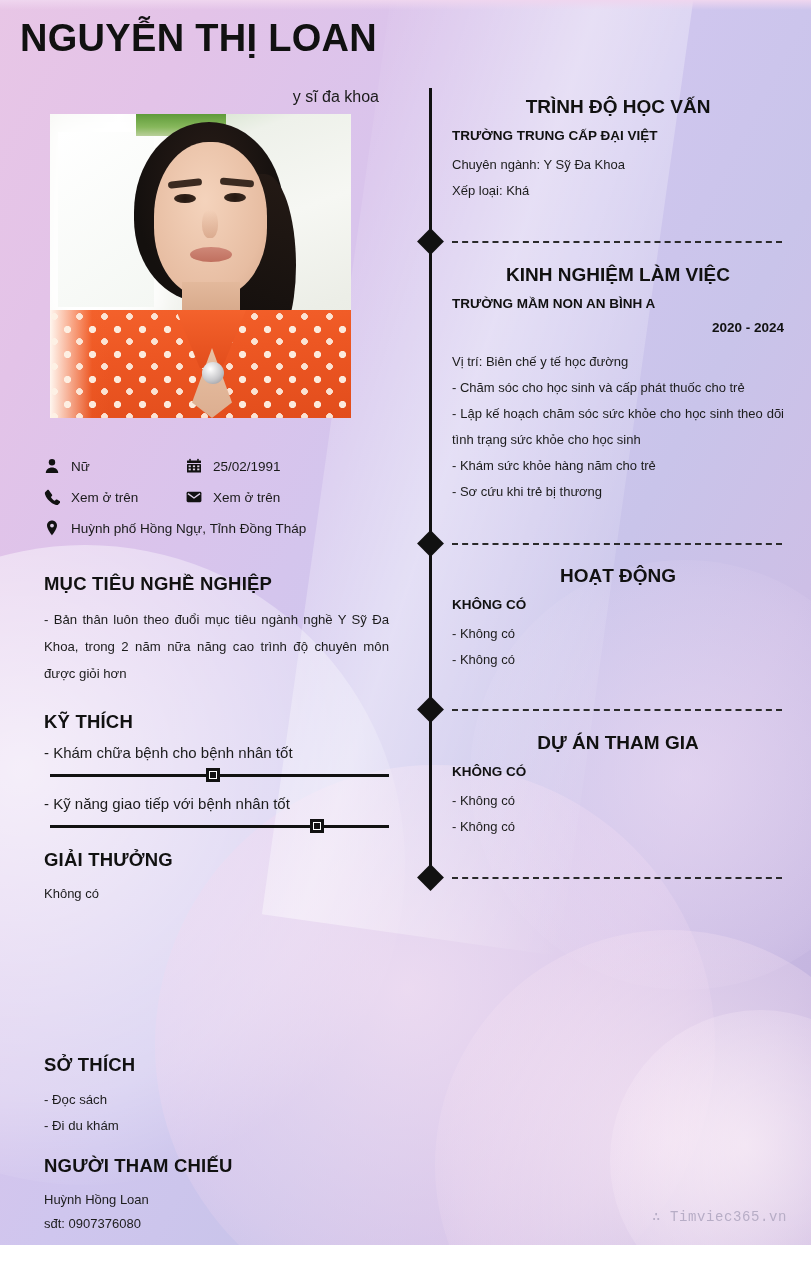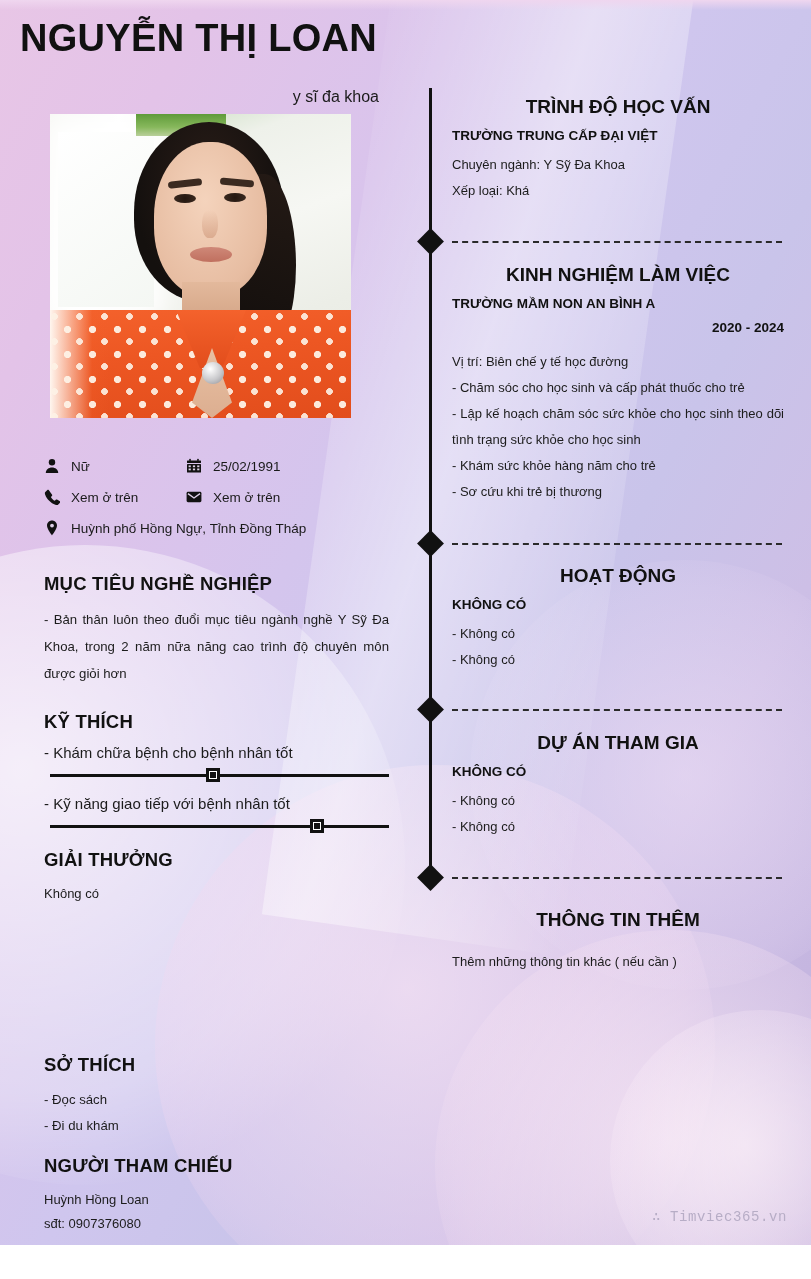--- a/index.html
+++ b/index.html
@@ -308,19 +308,15 @@
 
   <div class="rsec" style="top:732px">
     <div class="rh">DỰ ÁN THAM GIA</div>
     <div class="rsub">KHÔNG CÓ</div>
     <div class="rlist">
       <div>- Không có</div>
       <div>- Không có</div>
     </div>
   </div>
 
-  <div class="rsec" style="top:909px">
-    <div class="rh">THÔNG TIN THÊM</div>
-    <div class="rtxt" style="margin-top:18px">Thêm những thông tin khác ( nếu cần )</div>
-  </div>
 
   <div class="watermark">∴ Timviec365.vn</div>
 </div>
 
 </body></html>

